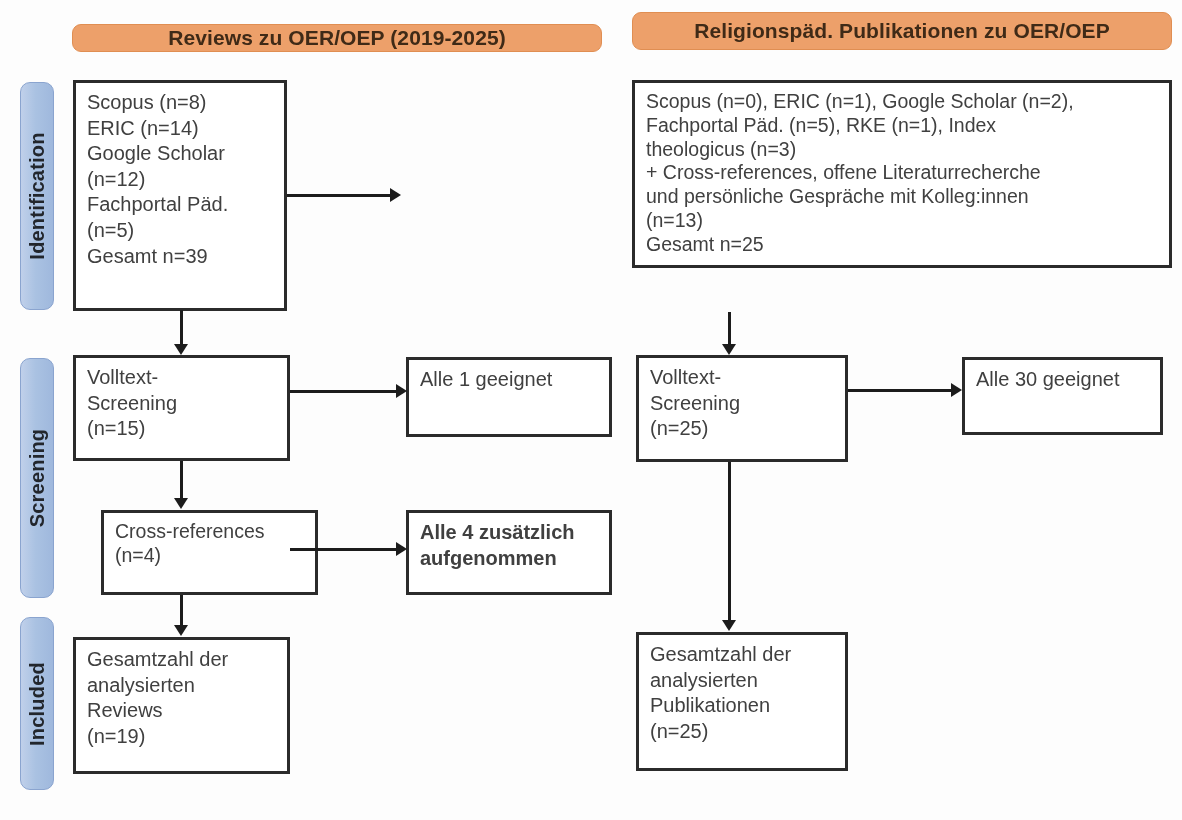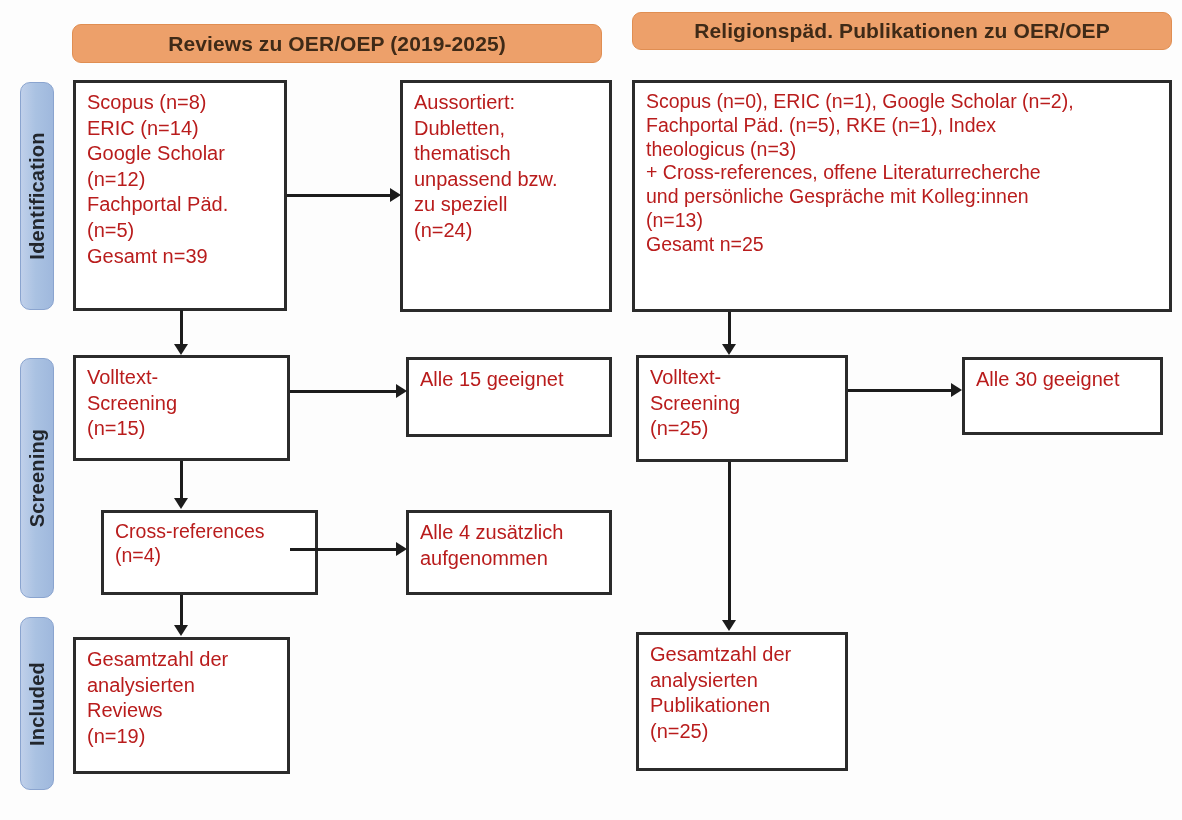--- a/index.html
+++ b/index.html
@@ -57,21 +57,21 @@
     letter-spacing: 0.2px;
   }
 
   
   .flow-box {
     position: absolute;
     background: #ffffff;
     border: 3px solid #2b2b2b;
     box-sizing: border-box;
     padding: 7px 9px 4px 11px;
-    color: #b91c1c;
+    color: #404040;
     font-size: 20px;
     line-height: 1.28;
     white-space: pre-line;
     overflow: hidden;
   }
   .flow-box.tight {
     line-height: 1.22;
     font-size: 19.5px;
   }
 
@@ -96,21 +96,21 @@
     border-top: 7px solid transparent;
     border-bottom: 7px solid transparent;
     border-left: 11px solid #1c1c1c;
   }
 </style>
 </head>
 <body>
 
 <div id="canvas">
 
-  <div class="col-header" style="left:72px; top:24px; width:530px; height:39px;">Reviews zu OER/OEP (2019-2025)</div>
+  <div class="col-header" style="left:72px; top:24px; width:530px; height:28px;">Reviews zu OER/OEP (2019-2025)</div>
 
   <div class="col-header" style="left:632px; top:12px; width:540px; height:38px;">Religionspäd. Publikationen zu OER/OEP</div>
 
   <div class="phase-pill" style="top:82px; height:228px;">
     <span class="pill-label">Identification</span>
   </div>
 
   <div class="phase-pill" style="top:358px; height:240px;">
     <span class="pill-label">Screening</span>
   </div>
@@ -120,45 +120,39 @@
   </div>
 
   <div class="flow-box" style="left:73px; top:80px; width:214px; height:231px;">Scopus (n=8)
 ERIC (n=14)
 Google Scholar
 (n=12)
 Fachportal Päd.
 (n=5)
 Gesamt n=39</div>
 
-  <div class="flow-box" style="left:400px; top:80px; width:212px; height:232px;">Aussortiert:
-Dubletten,
-thematisch
-unpassend bzw.
-zu speziell
-(n=24)</div>
 
   <div class="flow-box" style="left:73px; top:355px; width:217px; height:106px;">Volltext-
 Screening
 (n=15)</div>
 
-  <div class="flow-box" style="left:406px; top:357px; width:206px; height:80px;">Alle 15 geeignet</div>
+  <div class="flow-box" style="left:406px; top:357px; width:206px; height:80px;">Alle 1 geeignet</div>
 
   <div class="flow-box tight" style="left:73px; top:510px; width:217px; height:85px;margin-left:28px;">Cross-references
 (n=4)</div>
 
-  <div class="flow-box" style="left:406px; top:510px; width:206px; height:85px;">Alle 4 zusätzlich
+  <div class="flow-box" style="left:406px; top:510px; width:206px; height:85px;font-weight:bold;">Alle 4 zusätzlich
 aufgenommen</div>
 
   <div class="flow-box" style="left:73px; top:637px; width:217px; height:137px;">Gesamtzahl der
 analysierten
 Reviews
 (n=19)</div>
 
-  <div class="flow-box tight" style="left:632px; top:80px; width:540px; height:232px;">Scopus (n=0), ERIC (n=1), Google Scholar (n=2),
+  <div class="flow-box tight" style="left:632px; top:80px; width:540px; height:188px;">Scopus (n=0), ERIC (n=1), Google Scholar (n=2),
 Fachportal Päd. (n=5), RKE (n=1), Index
 theologicus (n=3)
 + Cross-references, offene Literaturrecherche
 und persönliche Gespräche mit Kolleg:innen
 (n=13)
 Gesamt n=25</div>
 
   <div class="flow-box" style="left:636px; top:355px; width:212px; height:107px;">Volltext-
 Screening
 (n=25)</div>

